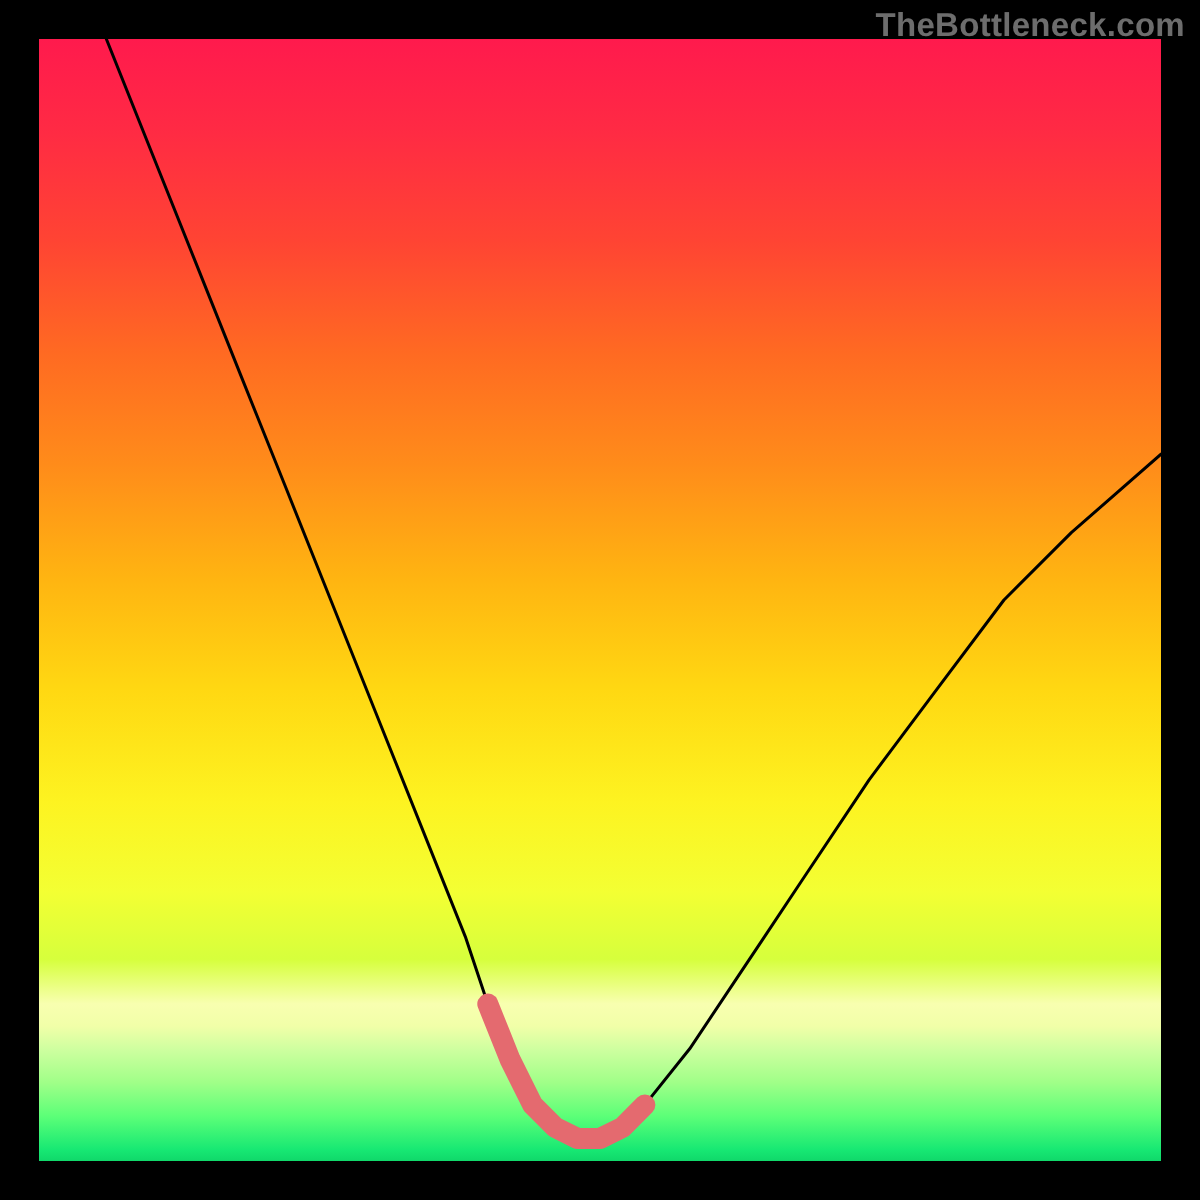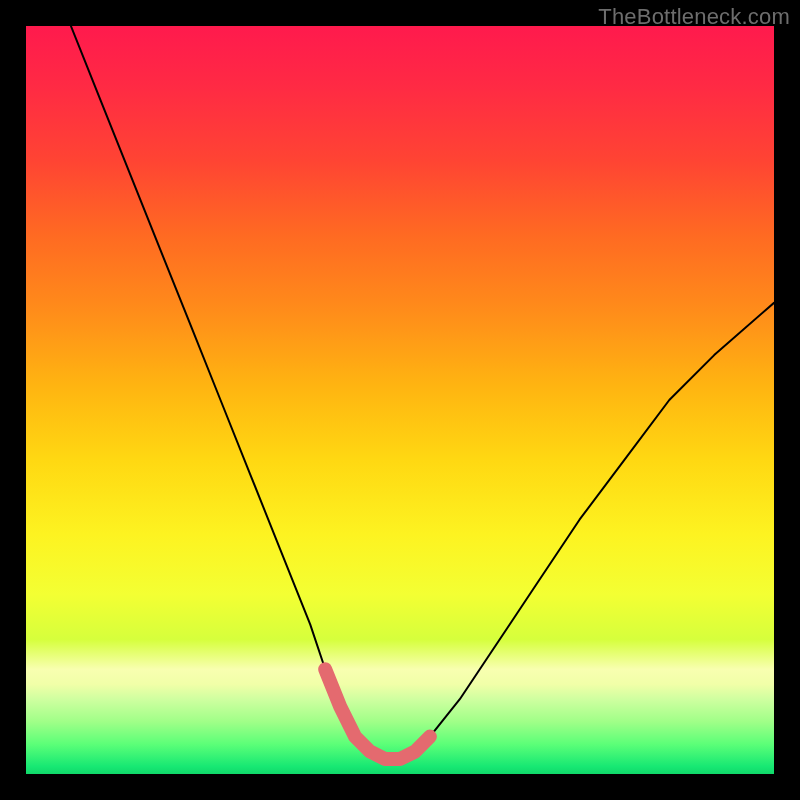--- a/index.html
+++ b/index.html
@@ -44,21 +44,21 @@
       #17e873 99%,
       #10d86a 100%
     );
   }
   .watermark {
     position: absolute;
     top: 4px;
     right: 10px;
     color: #6d6d6d;
     font-size: 22px;
-    font-weight: 400;
+    font-weight: 700;
     letter-spacing: 0.2px;
     user-select: none;
   }
   svg.curve {
     position: absolute;
     left: 0; top: 0;
     width: 748px; height: 748px;
   }
 </style>
 </head>

